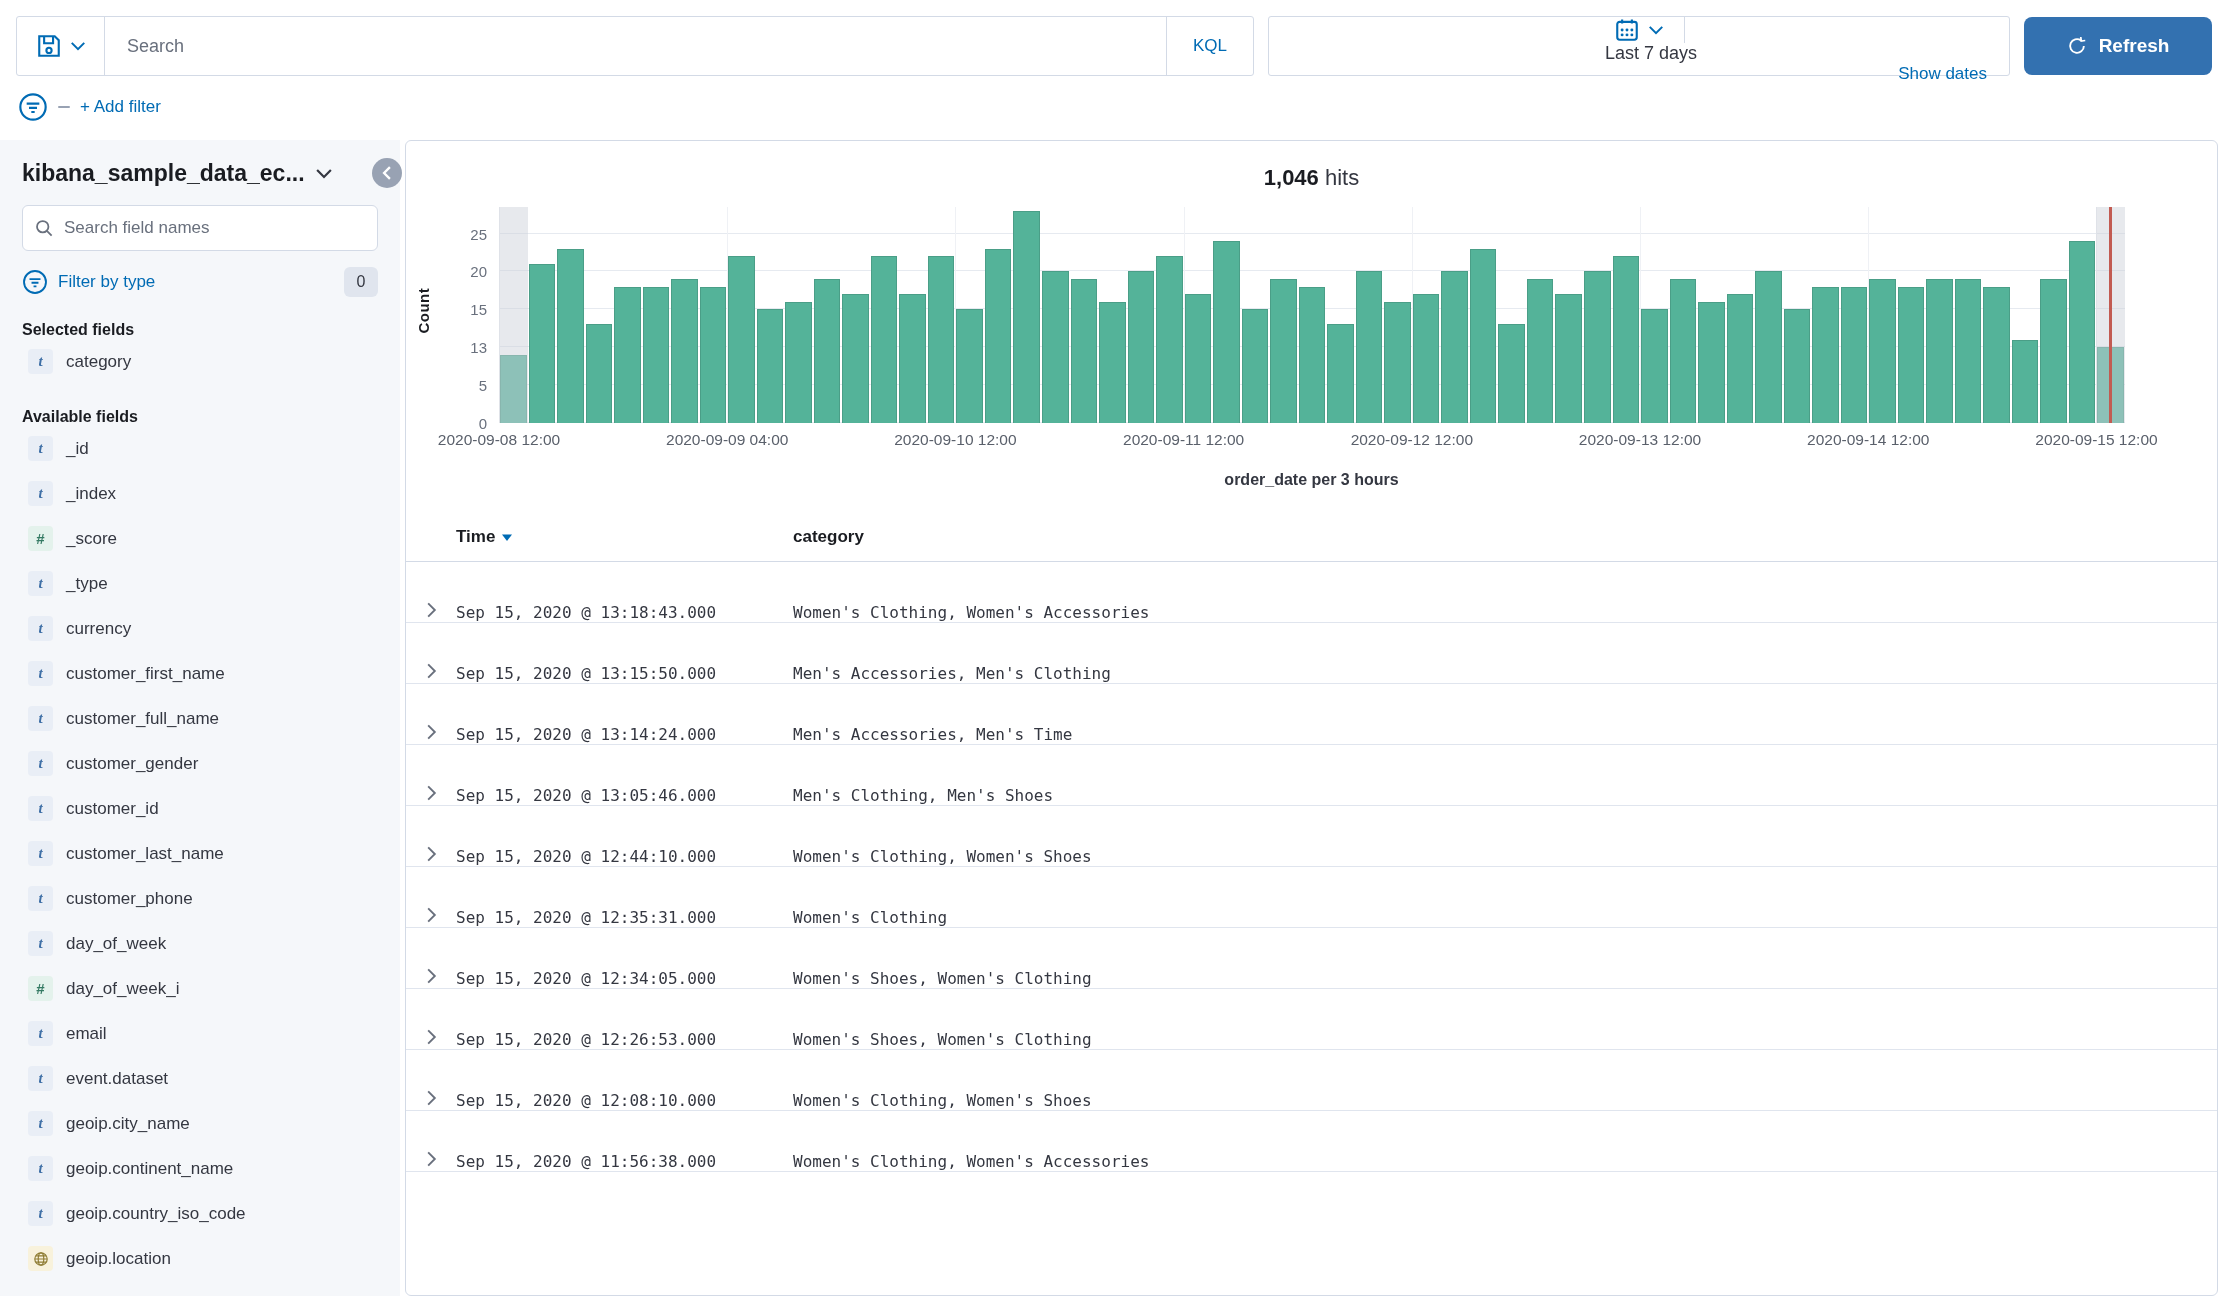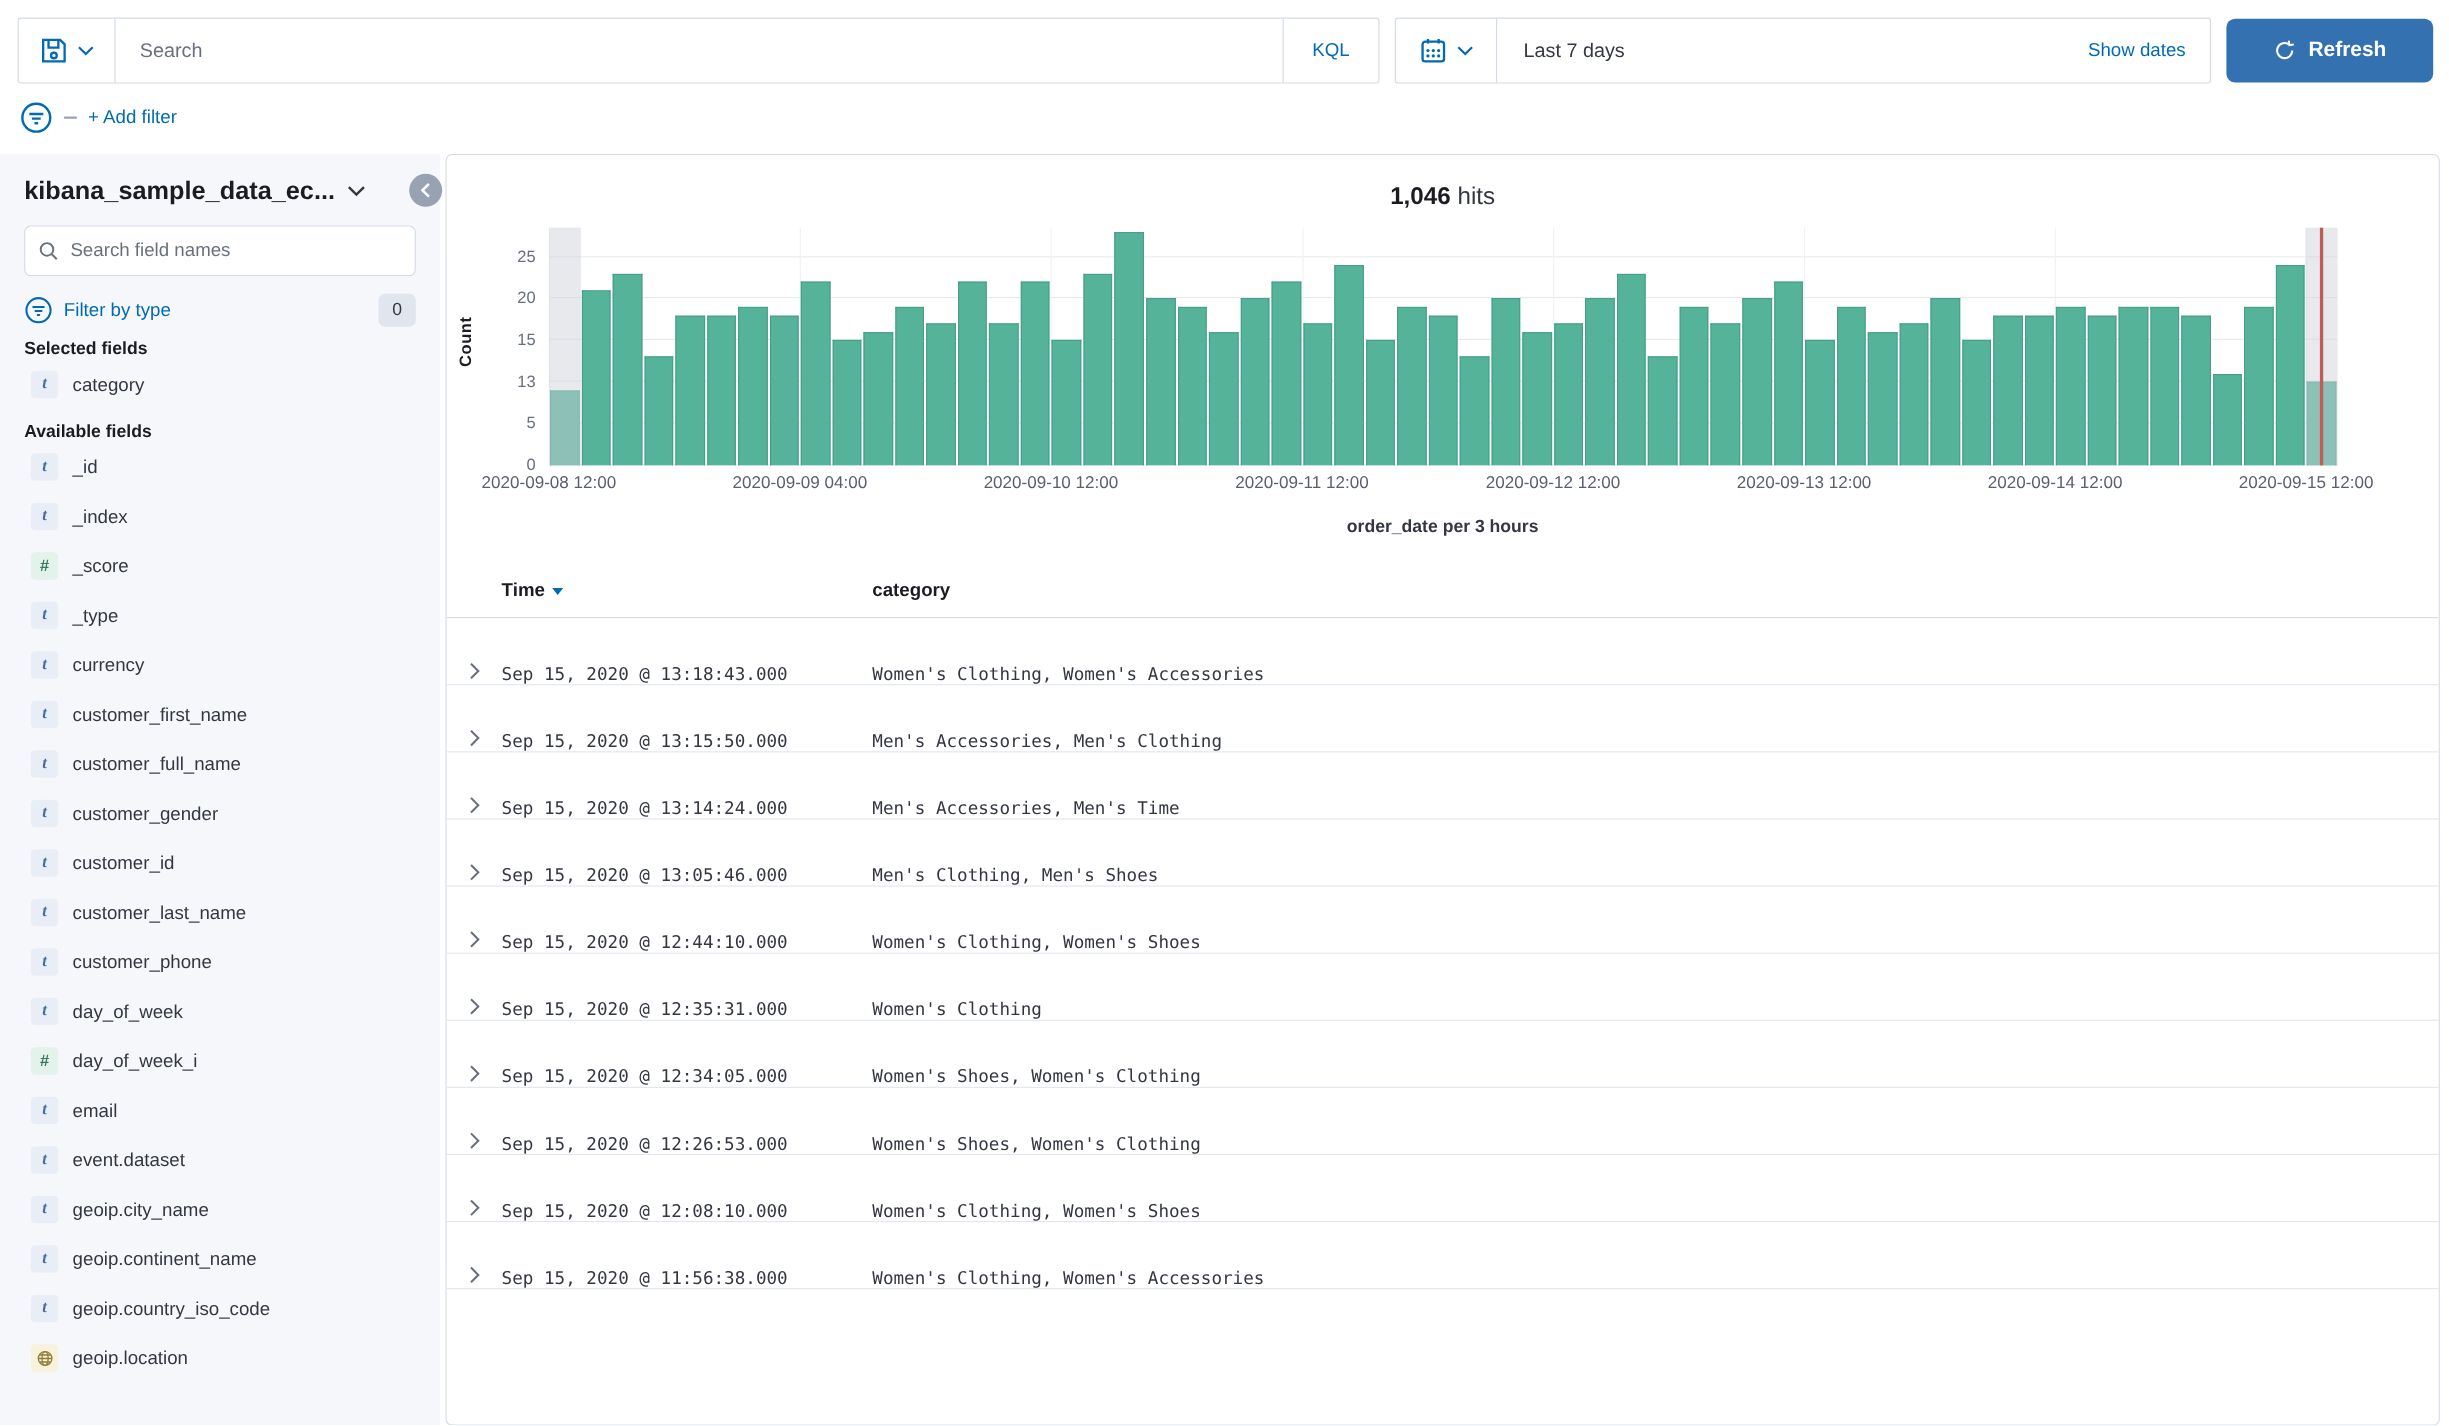--- a/index.html
+++ b/index.html
@@ -11,21 +11,21 @@
   .query-box { flex:1; height:60px; background:#fff; border:1px solid #d3dae6; border-radius:3px;
     display:flex; align-items:stretch; }
   .save-seg { width:88px; display:flex; align-items:center; justify-content:center; gap:8px;
     border-right:1px solid #d3dae6; cursor:pointer; }
   .query-input { flex:1; border:none; outline:none; padding:0 22px; font-size:18px; color:#343741;
     font-family:"Liberation Sans", sans-serif; background:transparent; }
   .query-input::placeholder { color:#69707d; }
   .kql-seg { display:flex; align-items:center; padding:0 26px; border-left:1px solid #d3dae6;
     color:#006bb4; font-size:17px; cursor:pointer;text-align:right; }
   .date-box { width:742px; height:60px; background:#fff; border:1px solid #d3dae6; border-radius:3px;
-    display:flex; align-items:center; }
+    display:flex; align-items:center;flex-direction:column; }
   .cal-seg { width:92px; height:100%; display:flex; align-items:center; justify-content:center; gap:8px;
     border-right:1px solid #d3dae6; cursor:pointer; }
   .date-value { padding-left:24px; font-size:18px; color:#343741; }
   .show-dates { margin-left:auto; padding-right:22px; color:#006bb4; font-size:17px; cursor:pointer; }
   .refresh-btn { min-width:188px; height:58px; margin-top:1px; background:#3371b0; border:none; border-radius:8px;
     color:#fff; font-size:19px; font-weight:600; display:flex; align-items:center; justify-content:center;
     gap:12px; cursor:pointer; font-family:"Liberation Sans", sans-serif; }
 
   
   .filter-row { display:flex; align-items:center; gap:10px; margin:15px 0 0 18px; height:32px; }
@@ -42,21 +42,21 @@
     background:#98a2b3; display:flex; align-items:center; justify-content:center; cursor:pointer; z-index:5; }
   .field-search { margin-top:18px; height:46px; background:#fff; border:1px solid #d3dae6; border-radius:6px;
     display:flex; align-items:center; padding:0 12px; gap:10px; }
   .field-search input { border:none; outline:none; flex:1; font-size:17px; color:#343741; background:transparent;
     font-family:"Liberation Sans", sans-serif; }
   .field-search input::placeholder { color:#69707d; }
   .ftype-row { display:flex; align-items:center; gap:10px; margin-top:16px; }
   .ftype-label { color:#006bb4; font-size:17px; cursor:pointer; }
   .ftype-badge { margin-left:auto; min-width:34px; height:30px; background:#e0e5ee; border-radius:6px;
     display:flex; align-items:center; justify-content:center; font-size:16px; color:#343741; }
-  .sb-heading { margin-top:12px; font-size:16px; font-weight:700; color:#1a1c21; }
+  .sb-heading { margin-top:24px; font-size:16px; font-weight:700; color:#1a1c21; }
   .field-row { display:flex; align-items:center; gap:13px; height:45px; cursor:pointer; padding-left:6px; }
   .token { width:25px; height:25px; border-radius:4px; display:flex; align-items:center; justify-content:center;
     flex:none; font-size:15px; }
   .tok-string { background:#e9eef6; color:#3e6fa6; }
   .tok-string i { font-family:"Liberation Serif", serif; font-weight:700; font-style:italic; }
   .tok-number { background:#e4f2ec; color:#357a63; font-weight:700; }
   .tok-geo { background:#f8f2dc; color:#8f7d35; }
   .field-name { font-size:17px; color:#343741; white-space:nowrap; }
 
   

